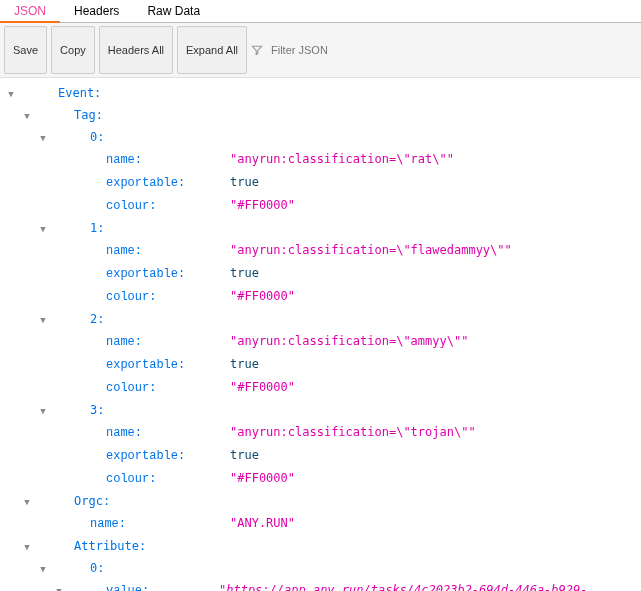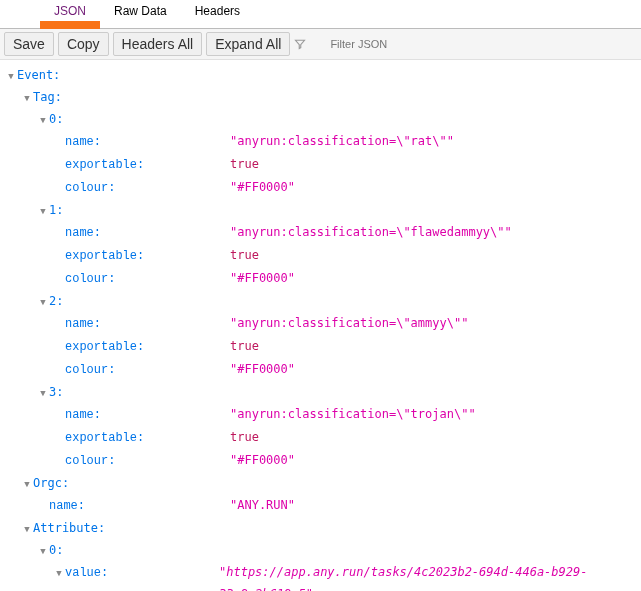--- a/index.html
+++ b/index.html
@@ -15,46 +15,45 @@
       border-bottom: 1px solid #bbb;
       background: #fff;
     }
     .tab {
       padding: 4px 14px 3px;
       cursor: pointer;
       font-size: 12px;
       color: #000;
     }
     .tab.active {
-      color: #701a75;
-      border-bottom: 8px solid #f97316;
+      color: #ec4899;
+      border-bottom: 2px solid #f97316;
       margin-bottom: -1px;
-      margin-left: 40px;
     }
     .toolbar {
       display: flex;
       align-items: center;
       background: #f5f5f5;
       border-bottom: 1px solid #e0e0e0;
       padding: 3px 4px;
       gap: 4px;
     }
     .btn {
-      padding: 3px 8px;
+      padding: 17px 8px;
       background: #f0f0f0;
       border: 1px solid #ccc;
       border-radius: 2px;
-      font-size: 14px;
+      font-size: 11px;
       cursor: pointer;
       color: #333;
     }
     .filter-wrap {
       display: flex;
       align-items: center;
-      gap: 20px;
+      gap: 4px;
       color: #888;
     }
     .filter-input {
       border: none;
       background: transparent;
       font-size: 11px;
       padding: 2px 4px;
       width: 100px;
       outline: none;
     }
@@ -77,42 +76,43 @@
       font-size: 9px;
       flex-shrink: 0;
     }
     .indent { flex-shrink: 0; }
     .key {
       color: #0074e8;
       cursor: pointer;
       min-width: 120px;
       padding-right: 8px;
       white-space: nowrap;
+      margin-left: 41px;
     }
     .key.leaf { min-width: auto; font-family: Liberation Mono, monospace; }
     .key-col {
       display: inline-block;
       min-width: 165px;
     }
     .val-str { color: #dd00a9; }
     .val-str-italic { color: #dd00a9; font-style: italic; }
-    .val-bool { color: #be185d; text-align: right; }
+    .val-bool { color: #0c4a6e; text-align: right; }
     .val-num { color: #058b00; }
     .funnel-icon {
       width: 12px;
       height: 12px;
     }
   </style>
 </head>
 <body>
 
 <div class="tabs">
   <div class="tab active">JSON</div>
+  <div class="tab">Headers</div>
   <div class="tab">Raw Data</div>
-  <div class="tab">Headers</div>
 </div>
 
 <div class="toolbar">
   <button class="btn">Save</button>
   <button class="btn">Copy</button>
   <button class="btn">Headers All</button>
   <button class="btn">Expand All</button>
   <div class="filter-wrap">
     <svg class="funnel-icon" viewBox="0 0 16 16" fill="none" stroke="#999" stroke-width="1.5">
       <path d="M2 3h12l-5 6v4l-2 1v-5L2 3z"></path>

